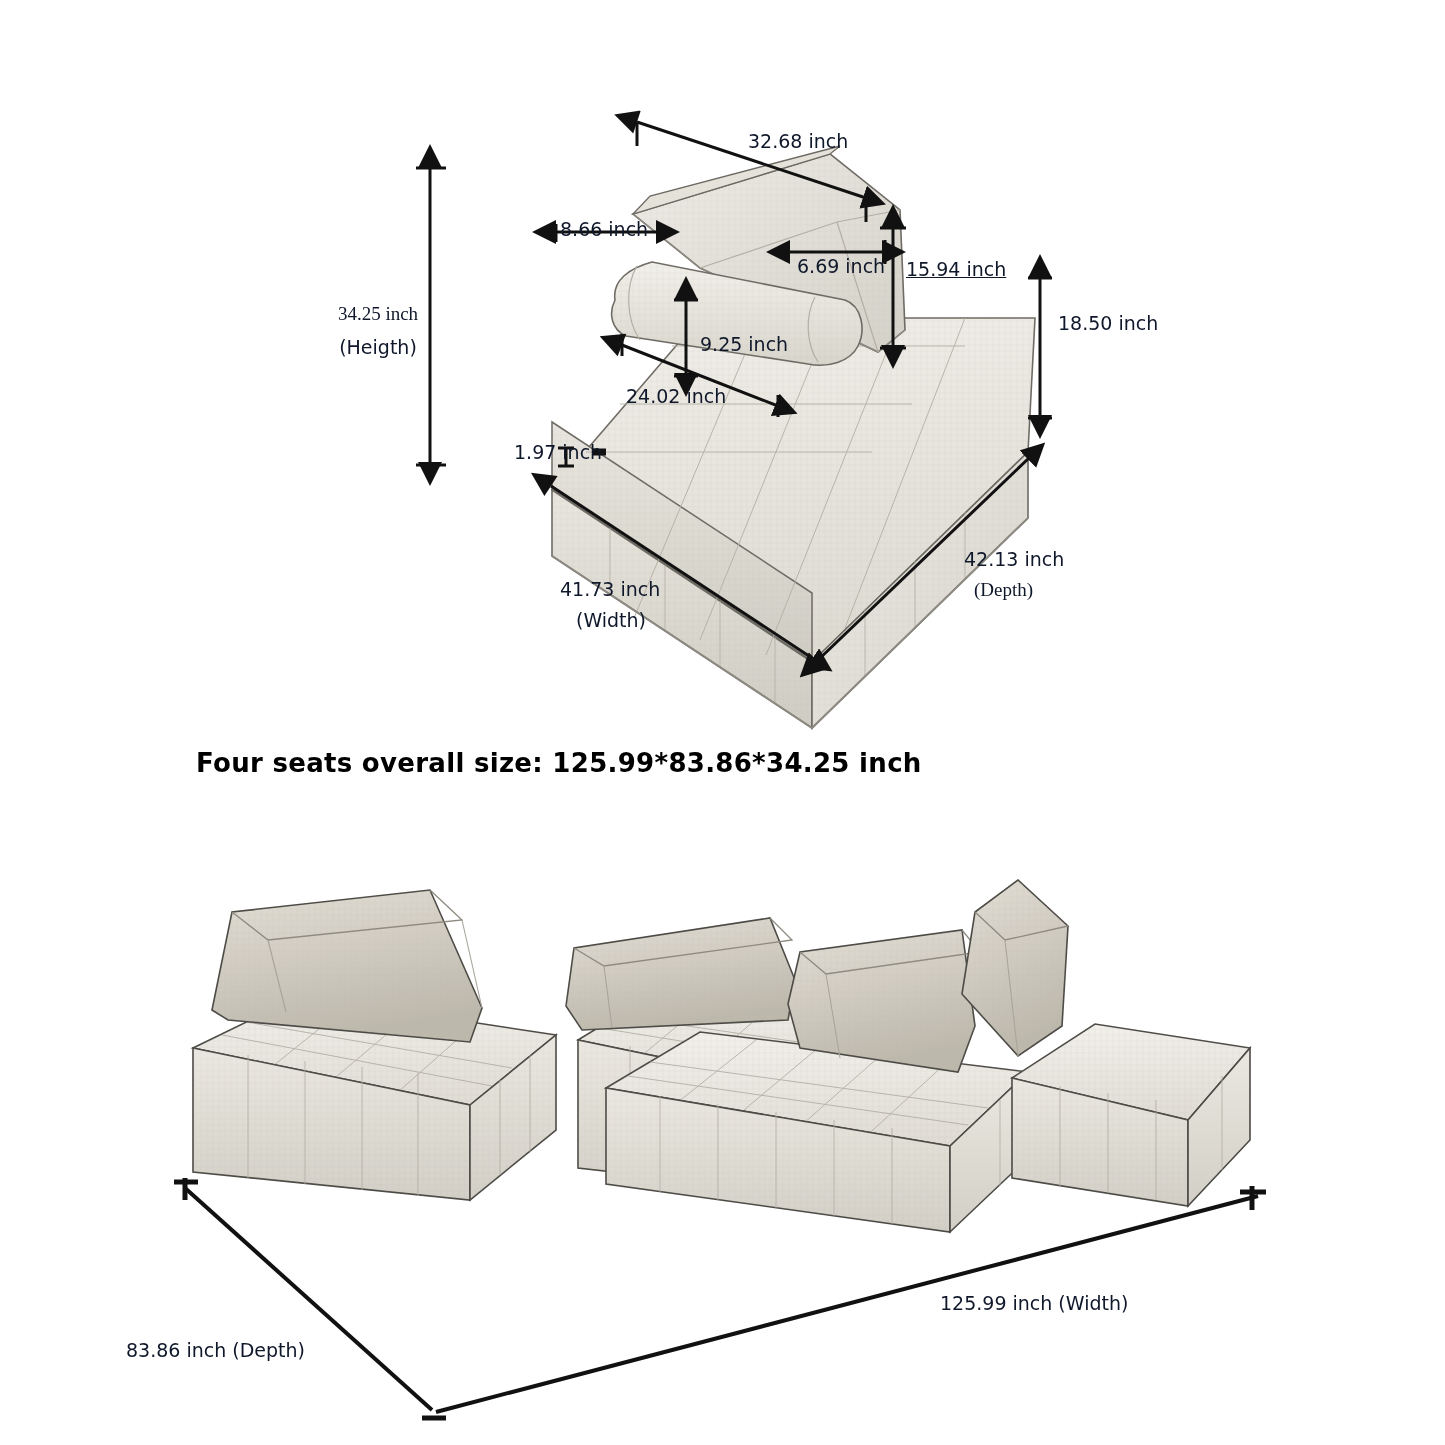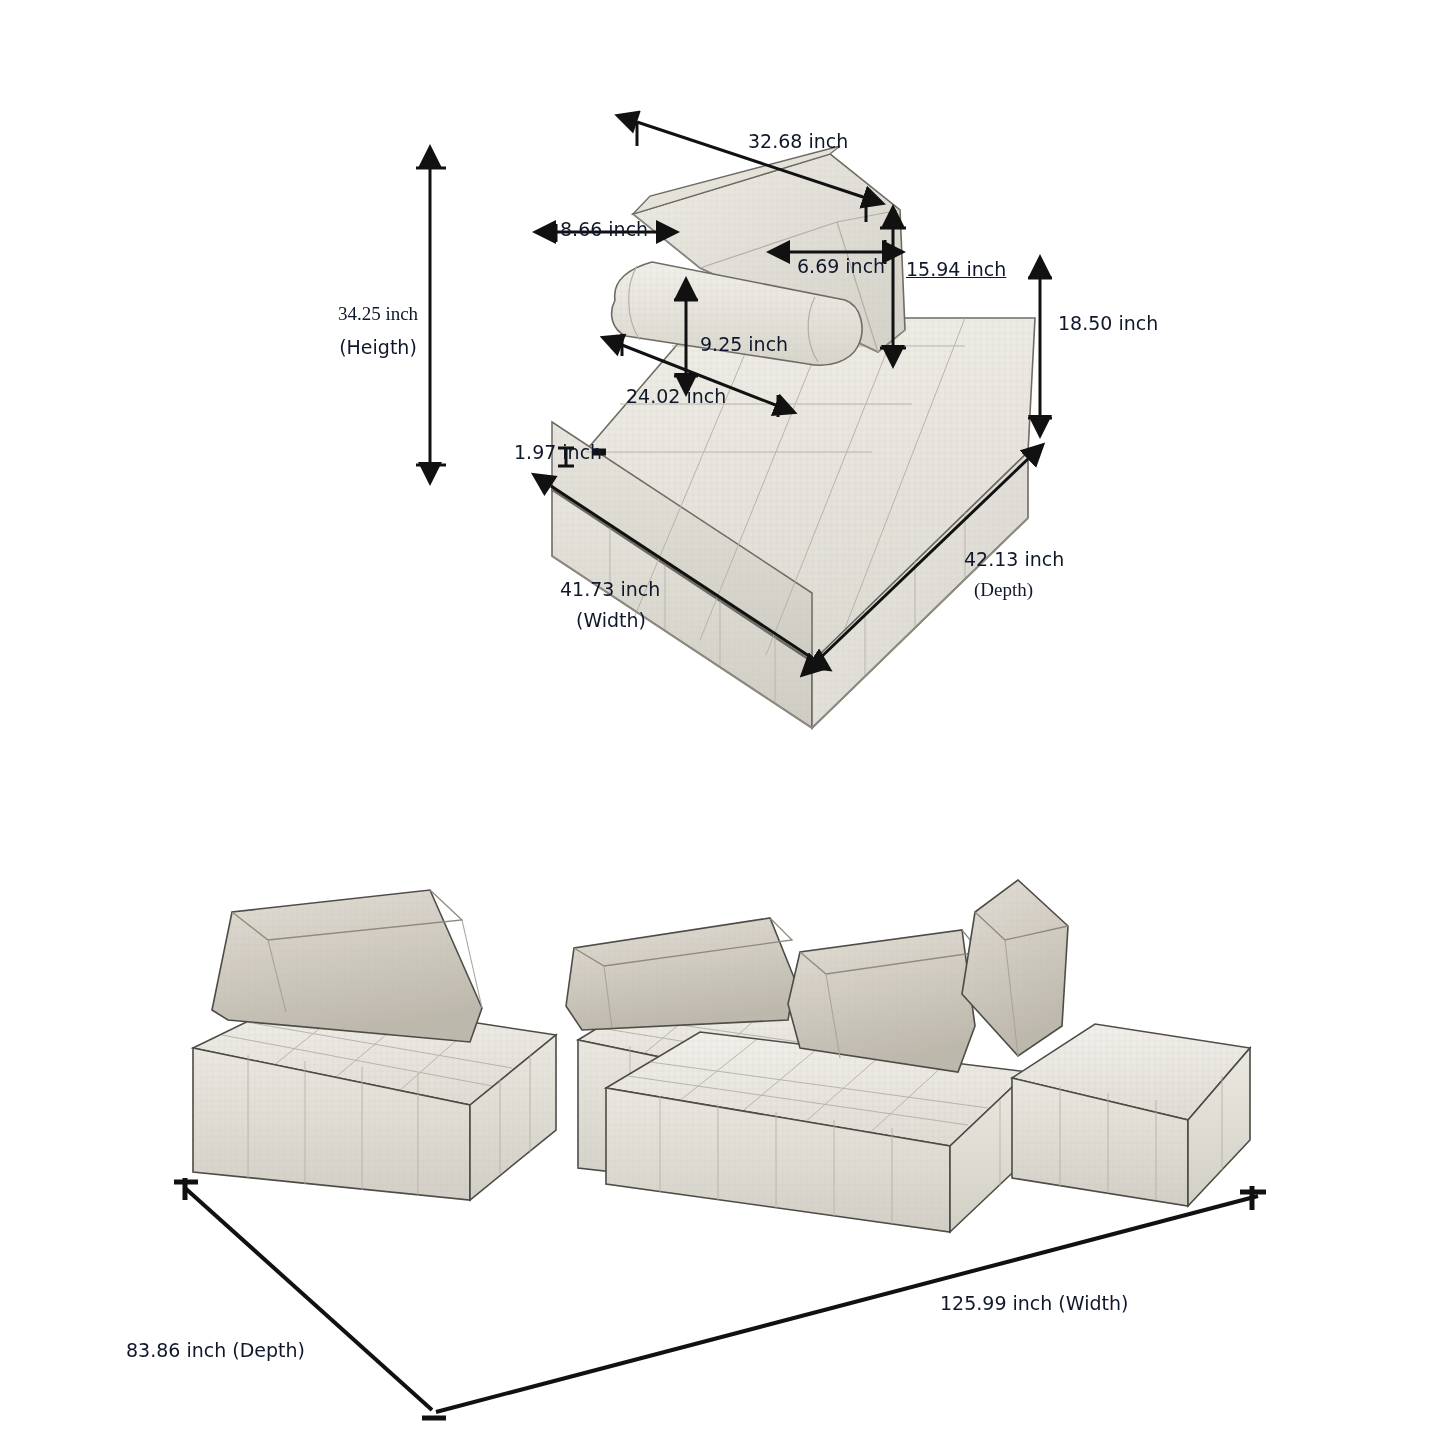--- a/index.html
+++ b/index.html
@@ -50,20 +50,21 @@
     height: 1445px;
     pointer-events: none;
   }
 </style>
 </head>
 <body>
 
 <div class="page">
 
 
+  <div class="title" id="title-four">Four seats overall size: 125.99*83.86*34.25 inch</div>
 
   <svg class="overlay" id="fig-single" viewBox="0 0 1445 1445">
 
     <defs>
       <linearGradient id="fabTop" x1="0" y1="0" x2="0.2" y2="1">
         <stop offset="0%" stop-color="#f1efe9"></stop>
         <stop offset="100%" stop-color="#dedbd3"></stop>
       </linearGradient>
       <linearGradient id="fabSide" x1="0" y1="0" x2="0" y2="1">
         <stop offset="0%" stop-color="#e9e6df"></stop>

